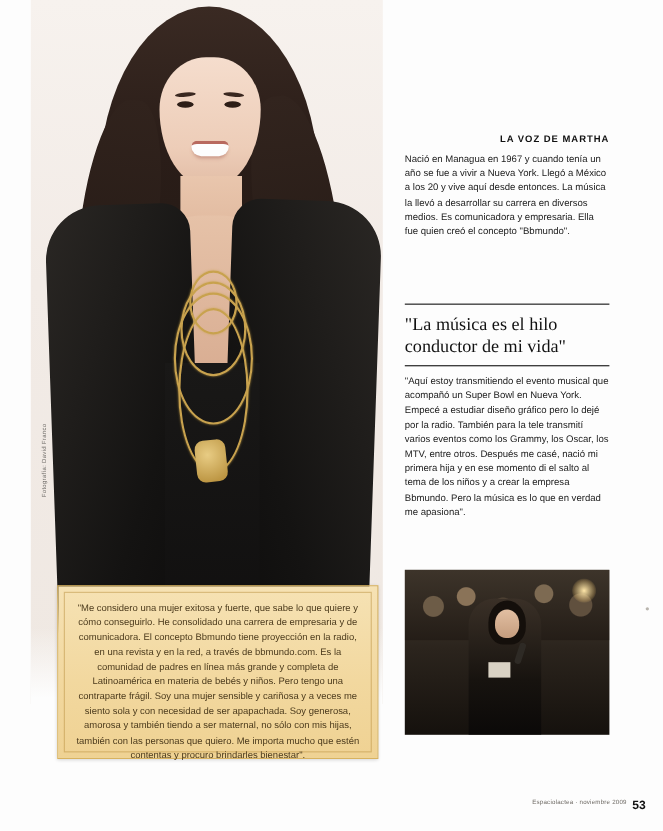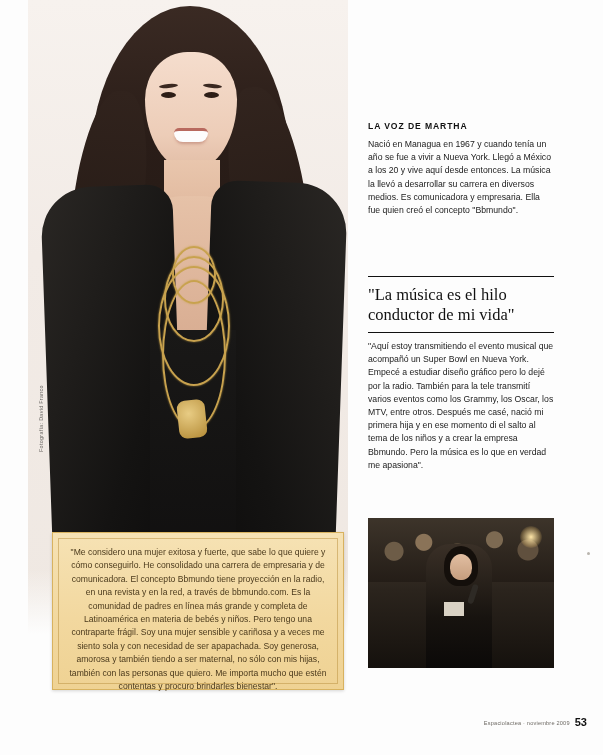--- a/index.html
+++ b/index.html
@@ -187,21 +187,21 @@
   }
   .pull-quote {
     font-family: "Liberation Serif", serif;
     font-size: 16.5px;
     line-height: 20px;
     color: #111;
     font-weight: normal;
   }
 
   
-  #kicker-wrap { position: absolute; left: 368px; top: 121px; width: 186px; }
+  #kicker-wrap { position: absolute; left: 368px; top: 121px; width: 186px; text-align: right; }
   #intro-wrap  { position: absolute; left: 368px; top: 138px; width: 186px; }
   #divider-1   { position: absolute; left: 368px; top: 276px; width: 186px; height: 1px; background:#111; }
   #quote-wrap  { position: absolute; left: 368px; top: 285px; width: 190px; }
   #divider-2   { position: absolute; left: 368px; top: 332px; width: 186px; height: 1px; background:#111; }
   #story-wrap  { position: absolute; left: 368px; top: 340px; width: 186px; }
 
   
   .inset-photo {
     position: absolute;
     left: 368px;
@@ -249,23 +249,22 @@
     position: absolute; left: 44px; top: 40px; width: 6px; height: 20px;
     background: #2e2a25;
     transform: rotate(18deg);
     border-radius: 3px;
   }
 
   
   .footer {
     position: absolute;
     right: 16px;
-    bottom: 28px;
+    bottom: 18px;
     display: flex;
-    align-items: flex-end;
     gap: 5px;
   }
   .footer-text {
     font-size: 5.6px;
     color: #6e6a64;
     letter-spacing: .2px;
     padding-bottom: 1px;
   }
   .folio {
     font-size: 11px;

